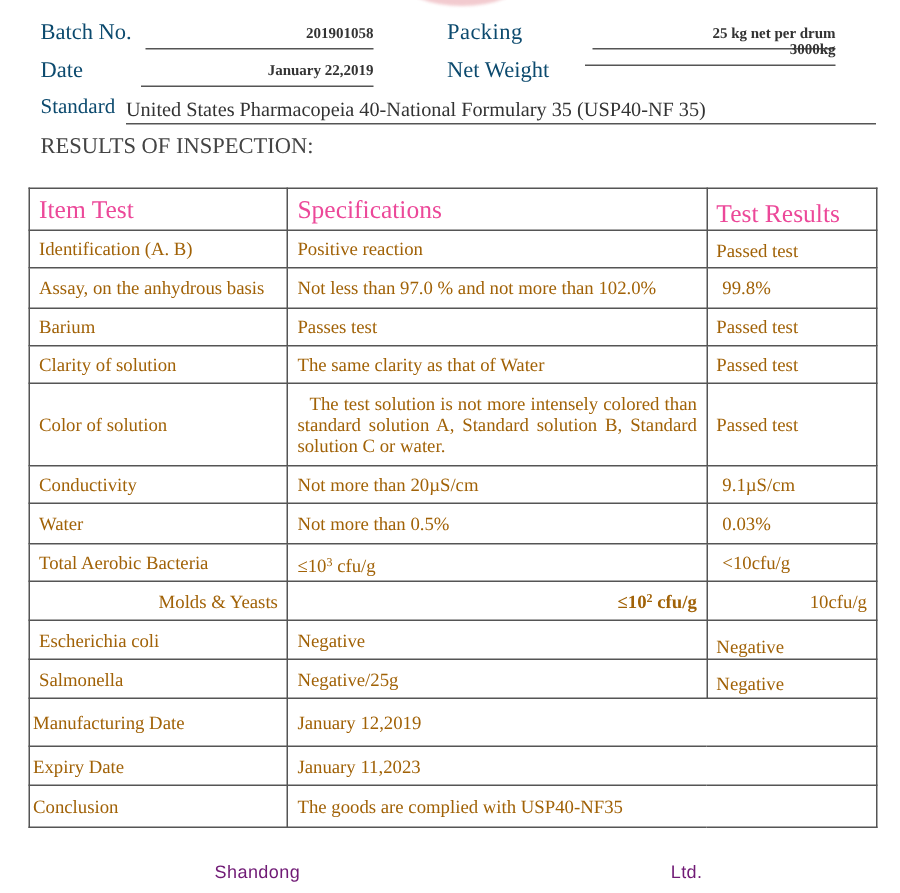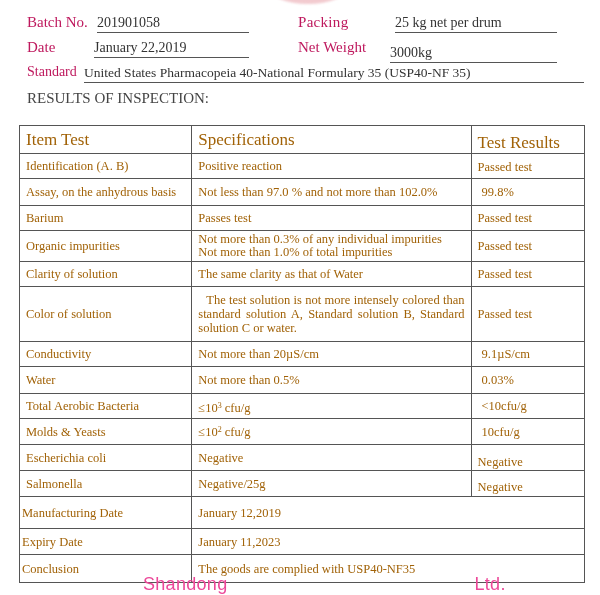--- a/index.html
+++ b/index.html
@@ -1,51 +1,51 @@
 <!DOCTYPE html>
 <html><head>
 <meta charset="utf-8">
 <style>
   html, body { margin:0; padding:0; background:#fff; }
   body { width:600px; height:595px; overflow:hidden; position:relative;
          font-family:"Liberation Serif","DejaVu Serif",serif; color:#3a3a3a; }
   .seal-arc { position:absolute; left:268px; top:-30px; width:80px; height:34px;
               border-radius:50%; background:#e8a0a8; opacity:0.55; filter:blur(1px); }
-  .hdr { position:absolute; font-size:15px; color:#be185d; white-space:nowrap; }
-  .hdr-val { position:absolute; font-size:14px; font-weight:normal; color:#333;
-             text-align:left; border-bottom:1.5px solid #555; height:18px; line-height:18px; white-space:nowrap; }
+  .hdr { position:absolute; font-size:15px; color:#0c4a6e; white-space:nowrap; }
+  .hdr-val { position:absolute; font-size:10px; font-weight:bold; color:#333;
+             text-align:right; border-bottom:1.5px solid #555; height:18px; line-height:18px; white-space:nowrap; }
   .std-val { position:absolute; font-size:14px; font-weight:normal; color:#333;
              border-bottom:1.5px solid #555; height:18px; line-height:18px; white-space:nowrap; text-decoration:none; }
   .results-title { position:absolute; left:27px; top:90px; font-size:15px; color:#444; }
   table { position:absolute; left:19px; top:125px; border-collapse:collapse; width:566px; table-layout:fixed; }
   td { border:1.6px solid #555; padding:0 6px; font-size:12.5px; color:#a16207; vertical-align:middle; line-height:14px; }
-  td.h { font-size:17px; color:#a16207; }
+  td.h { font-size:17px; color:#ec4899; }
   .c1 { width:161px; }
   .c2 { width:261px; }
   .c3 { width:106px; }
   .just { text-align:justify; text-align-last:left; }
   sup { font-size:8px; vertical-align:4px; line-height:0; }
   .watermark { position:absolute; left:143px; top:574px; font-family:"Liberation Sans","DejaVu Sans",sans-serif;
-               font-size:18px; color:#ec4899; white-space:nowrap; letter-spacing:0.3px; }
+               font-size:12px; color:#701a75; white-space:nowrap; letter-spacing:0.3px; }
   .conc-text { position:relative; }
 </style>
 </head>
 <body>
 
 <div class="seal-arc"></div>
 
 <div class="hdr" style="left:27px;top:14px;">Batch No.</div>
 <div class="hdr-val" style="left:97px;top:14px;width:152px;">201901058</div>
 <div class="hdr" style="left:298px;top:14px;letter-spacing:0.3px;">Packing</div>
 <div class="hdr-val" style="left:395px;top:14px;width:162px;">25 kg net per drum</div>
 
 <div class="hdr" style="left:27px;top:39px;">Date</div>
 <div class="hdr-val" style="left:94px;top:39px;width:155px;">January 22,2019</div>
 <div class="hdr" style="left:298px;top:39px;">Net Weight</div>
-<div class="hdr-val" style="left:390px;top:44px;width:167px;">3000kg</div>
+<div class="hdr-val" style="left:390px;top:25px;width:167px;">3000kg</div>
 
 <div class="hdr" style="left:27px;top:64px;font-size:14px;">Standard</div>
 <div class="std-val" style="left:84px;top:64px;width:500px;font-size:13.5px;">United States Pharmacopeia 40-National Formulary 35   (USP40-NF 35)</div>
 
 <div class="results-title">RESULTS OF INSPECTION:</div>
 
 <table>
   <colgroup>
       <col class="c1">
       <col class="c2">
@@ -65,28 +65,20 @@
   <tr style="height:27px;">
     <td>Assay, on the anhydrous basis</td>
     <td>Not less than 97.0 % and not more than 102.0%</td>
     <td style="padding-left:10px;">99.8%</td>
   </tr>
   <tr style="height:25px;">
     <td>Barium</td>
     <td>Passes test</td>
     <td>Passed test</td>
   </tr>
-  <tr style="height:31px;">
-    <td>Organic impurities</td>
-    <td style="line-height:13px;">
-      <div>Not more than 0.3% of any individual impurities</div>
-      <div>Not more than 1.0% of total impurities</div>
-    </td>
-    <td>Passed test</td>
-  </tr>
   <tr style="height:25px;">
     <td>Clarity of solution</td>
     <td>The same clarity as that of Water</td>
     <td>Passed test</td>
   </tr>
   <tr style="height:55px;">
     <td>Color of solution</td>
     <td class="just" style="line-height:14px;text-indent:8px;">The test solution is not more intensely colored than standard solution A, Standard solution B, Standard solution C or water.</td>
     <td>Passed test</td>
   </tr>
@@ -98,23 +90,23 @@
   <tr style="height:27px;margin-top:12px;">
     <td>Water</td>
     <td>Not more than 0.5%</td>
     <td style="padding-left:10px;">0.03%</td>
   </tr>
   <tr style="height:25px;">
     <td>Total Aerobic Bacteria</td>
     <td style="padding-top:4px;"><span>≤10</span><sup>3</sup><span> cfu/g</span></td>
     <td style="padding-left:10px;">&lt;10cfu/g</td>
   </tr>
-  <tr style="height:26px;">
+  <tr style="height:26px;text-align:right;">
     <td>Molds &amp; Yeasts</td>
-    <td style="padding-top:0;"><span>≤10</span><sup>2</sup><span> cfu/g</span></td>
+    <td style="padding-top:0;font-weight:bold;"><span>≤10</span><sup>2</sup><span> cfu/g</span></td>
     <td style="padding-left:10px;">10cfu/g</td>
   </tr>
   <tr style="height:26px;">
     <td>Escherichia coli</td>
     <td>Negative</td>
     <td style="padding-top:8px;">Negative</td>
   </tr>
   <tr style="height:26px;">
     <td>Salmonella</td>
     <td>Negative/25g</td>

